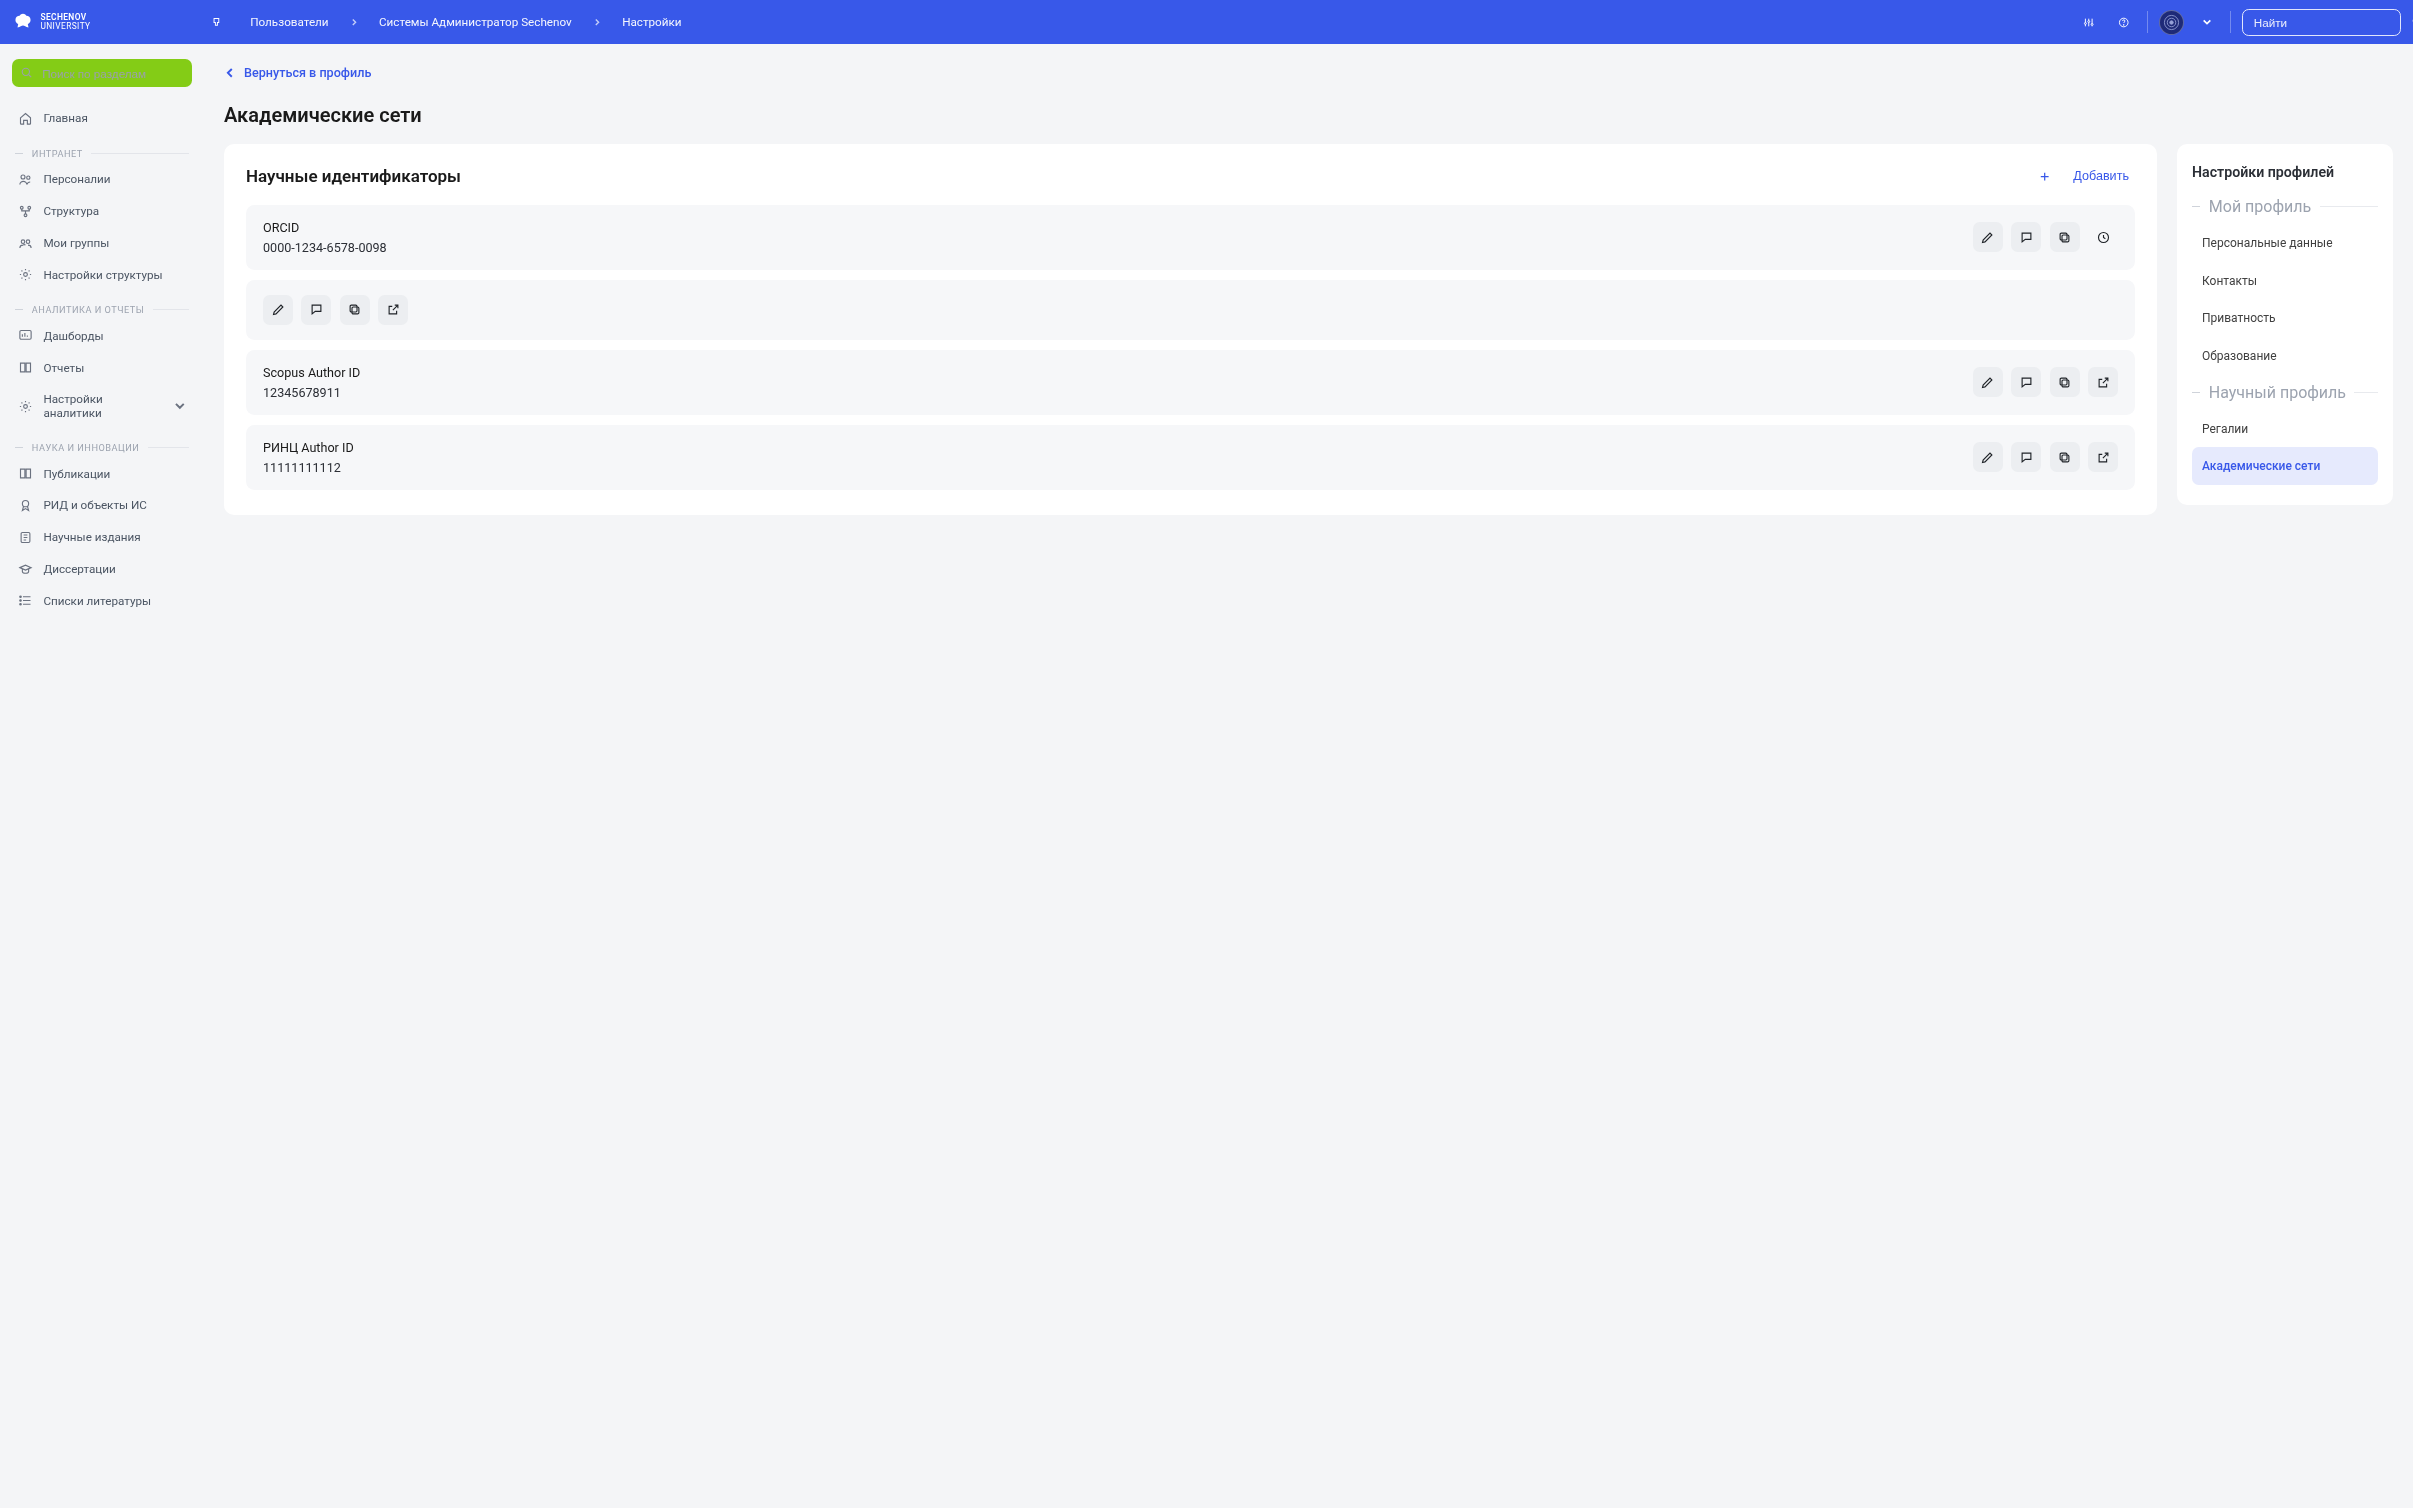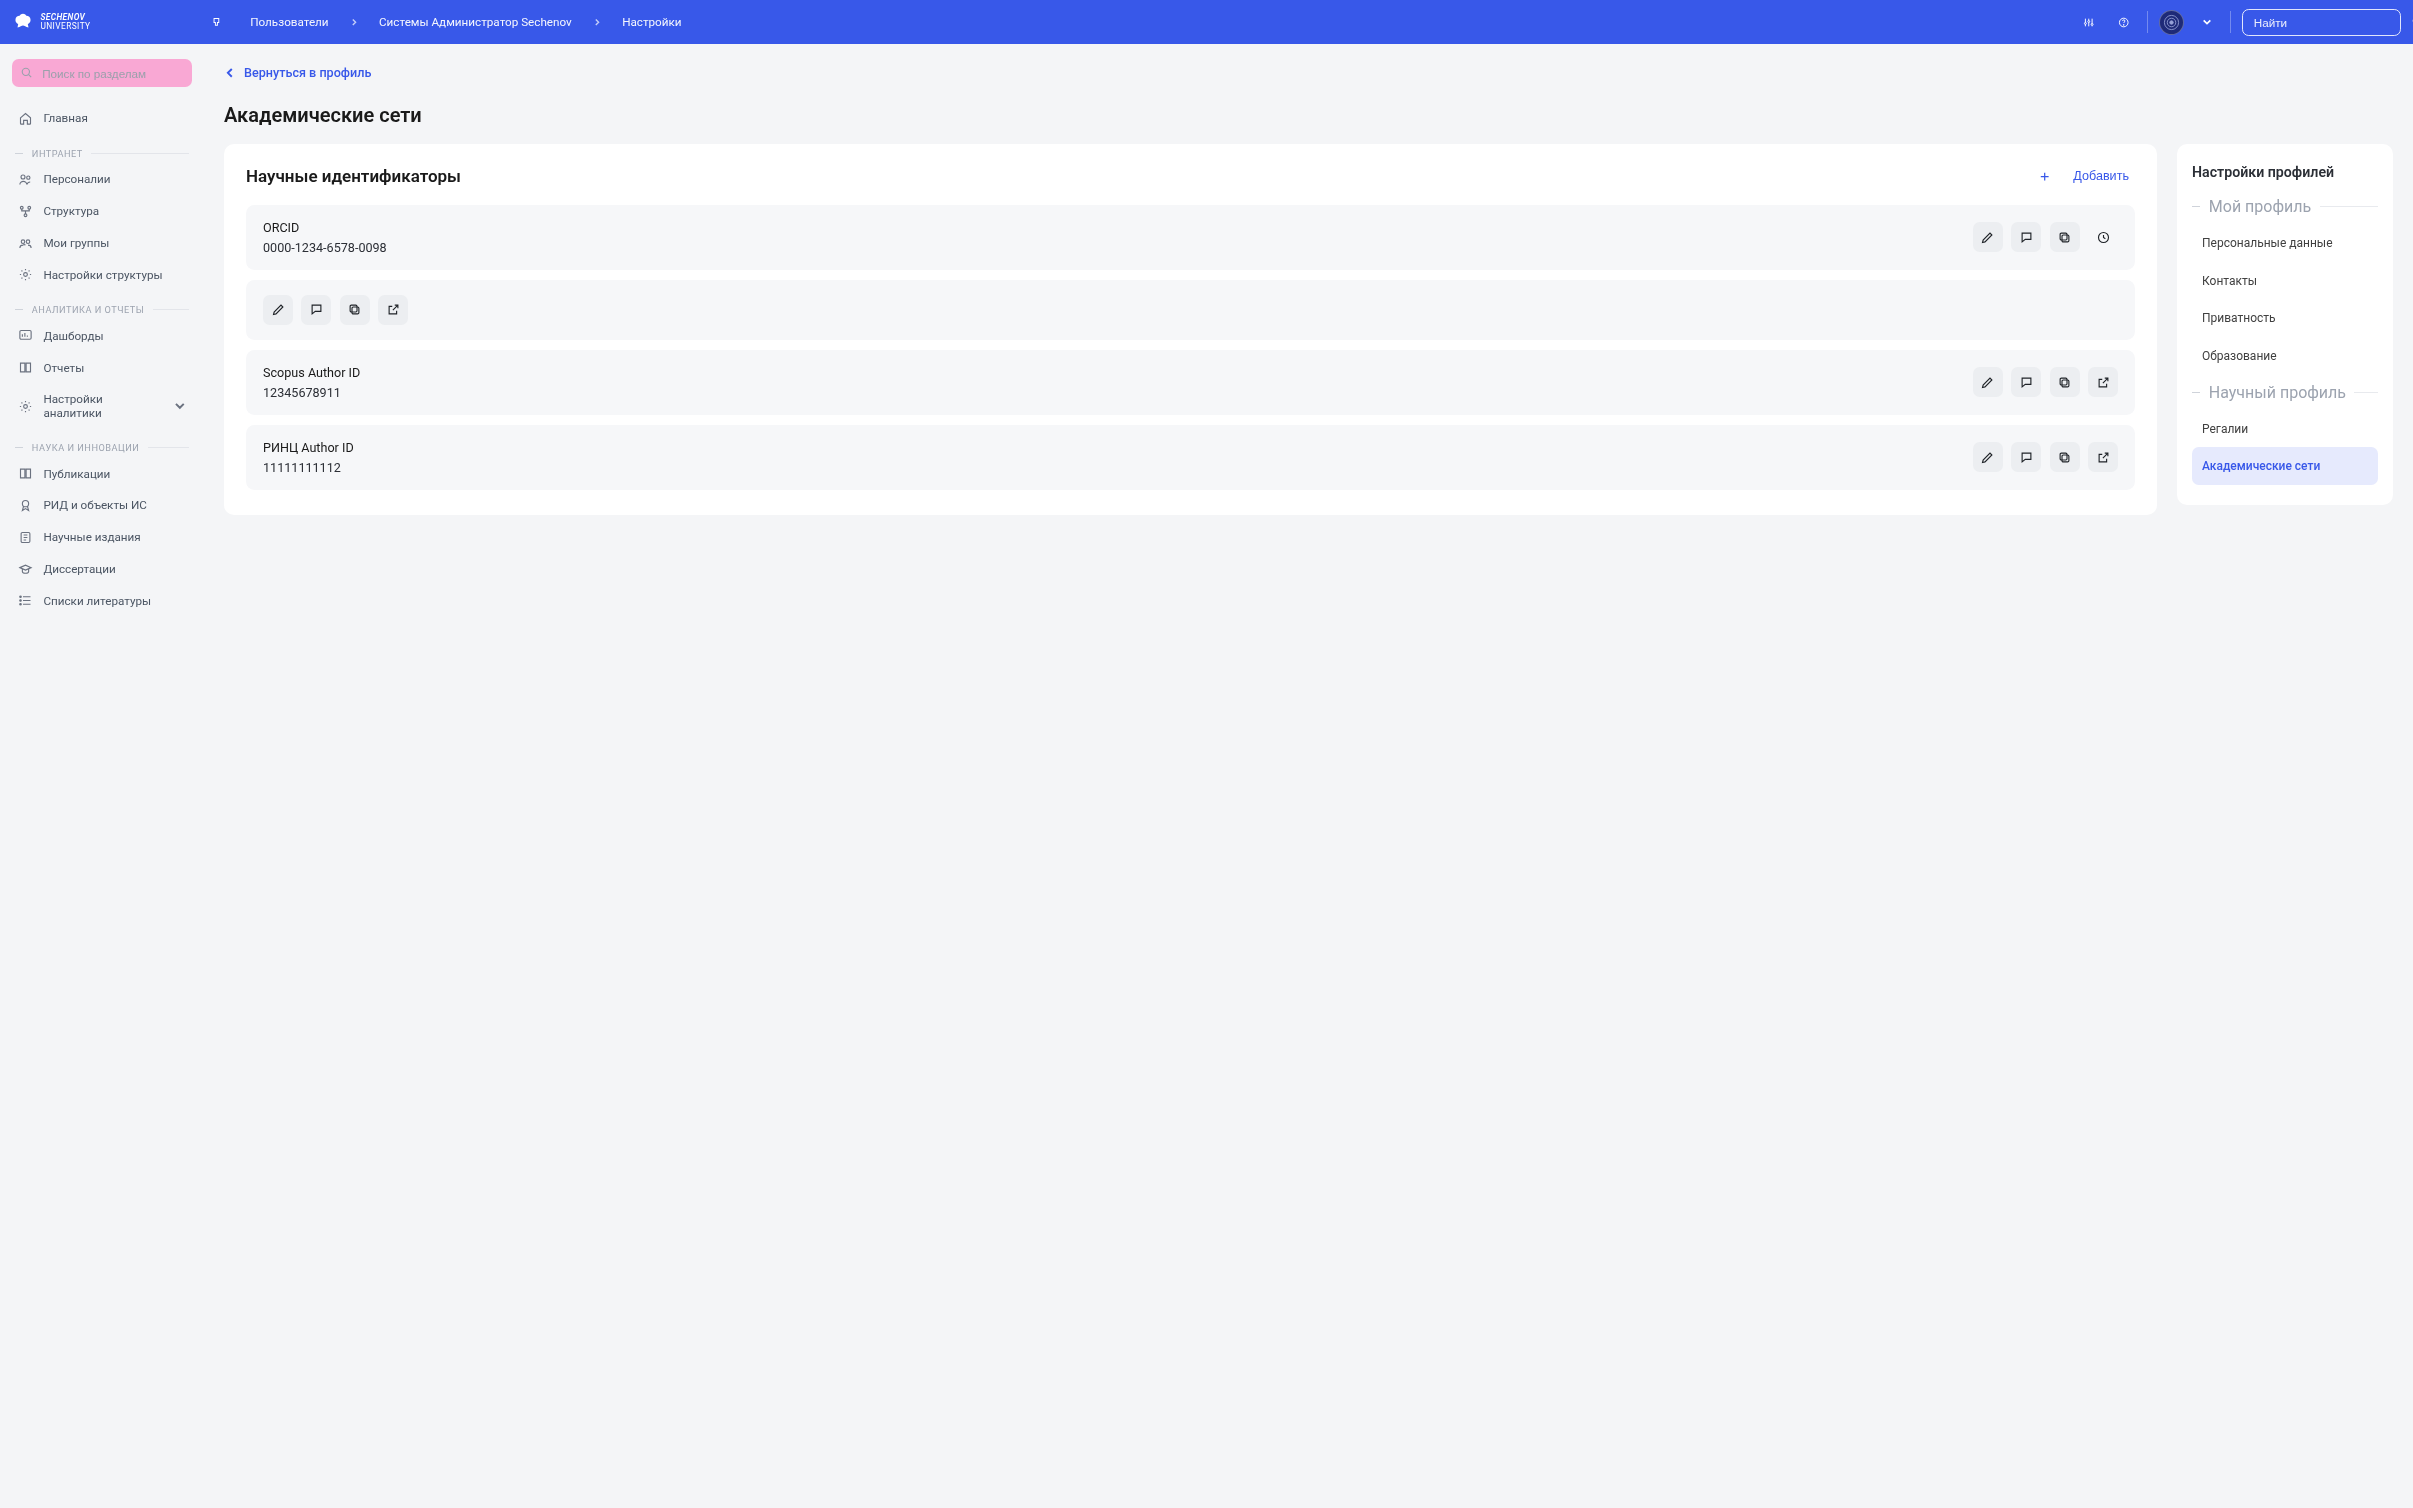--- a/index.html
+++ b/index.html
@@ -35,21 +35,21 @@
     color: #fff;
     z-index: 100;
     padding: 0 11.7px;
   }
   .logo-wrap {
     display: flex; align-items: center; gap: 6.7px;
     width: 193px;
   }
   .logo-mark { width: 22px; height: 22px; }
   .logo-text { font-size: 8.4px; line-height: 1.1; letter-spacing: 0.4px; }
-  .logo-text .l1 { font-weight: 600; font-style: italic; }
+  .logo-text .l1 { font-weight: 600; }
   .logo-text .l2 { font-weight: 400; }
 
   .pin-btn { margin-right: 22px; }
 
   .breadcrumb { display: flex; align-items: center; gap: 21px; font-size: 11.7px; }
   .breadcrumb .sep svg { width: 8.4px; height: 8.4px; opacity: 0.7; }
   .breadcrumb a { color: #fff; opacity: 0.95; text-decoration: none; cursor: pointer; }
 
   .tb-right { margin-left: auto; display: flex; align-items: center; gap: 11.7px; }
   .tb-icon-btn {
@@ -80,21 +80,21 @@
   
   .sidebar {
     position: fixed;
     top: 44px; left: 0; bottom: 0;
     width: 204px;
     padding: 15px 11.7px;
     overflow-y: auto;
   }
   .sb-search {
     display: flex; align-items: center; gap: 6.7px;
-    background: #f9a8d4;
+    background: #84cc16;
     border-radius: 6.7px;
     padding: 6.7px 8.4px;
     margin-bottom: 15px;
   }
   .sb-search input {
     background: transparent; border: 0; outline: none;
     flex: 1; font-size: 11.7px; color: var(--text);
   }
   .sb-search input::placeholder { color: #9aa0ab; }
 

